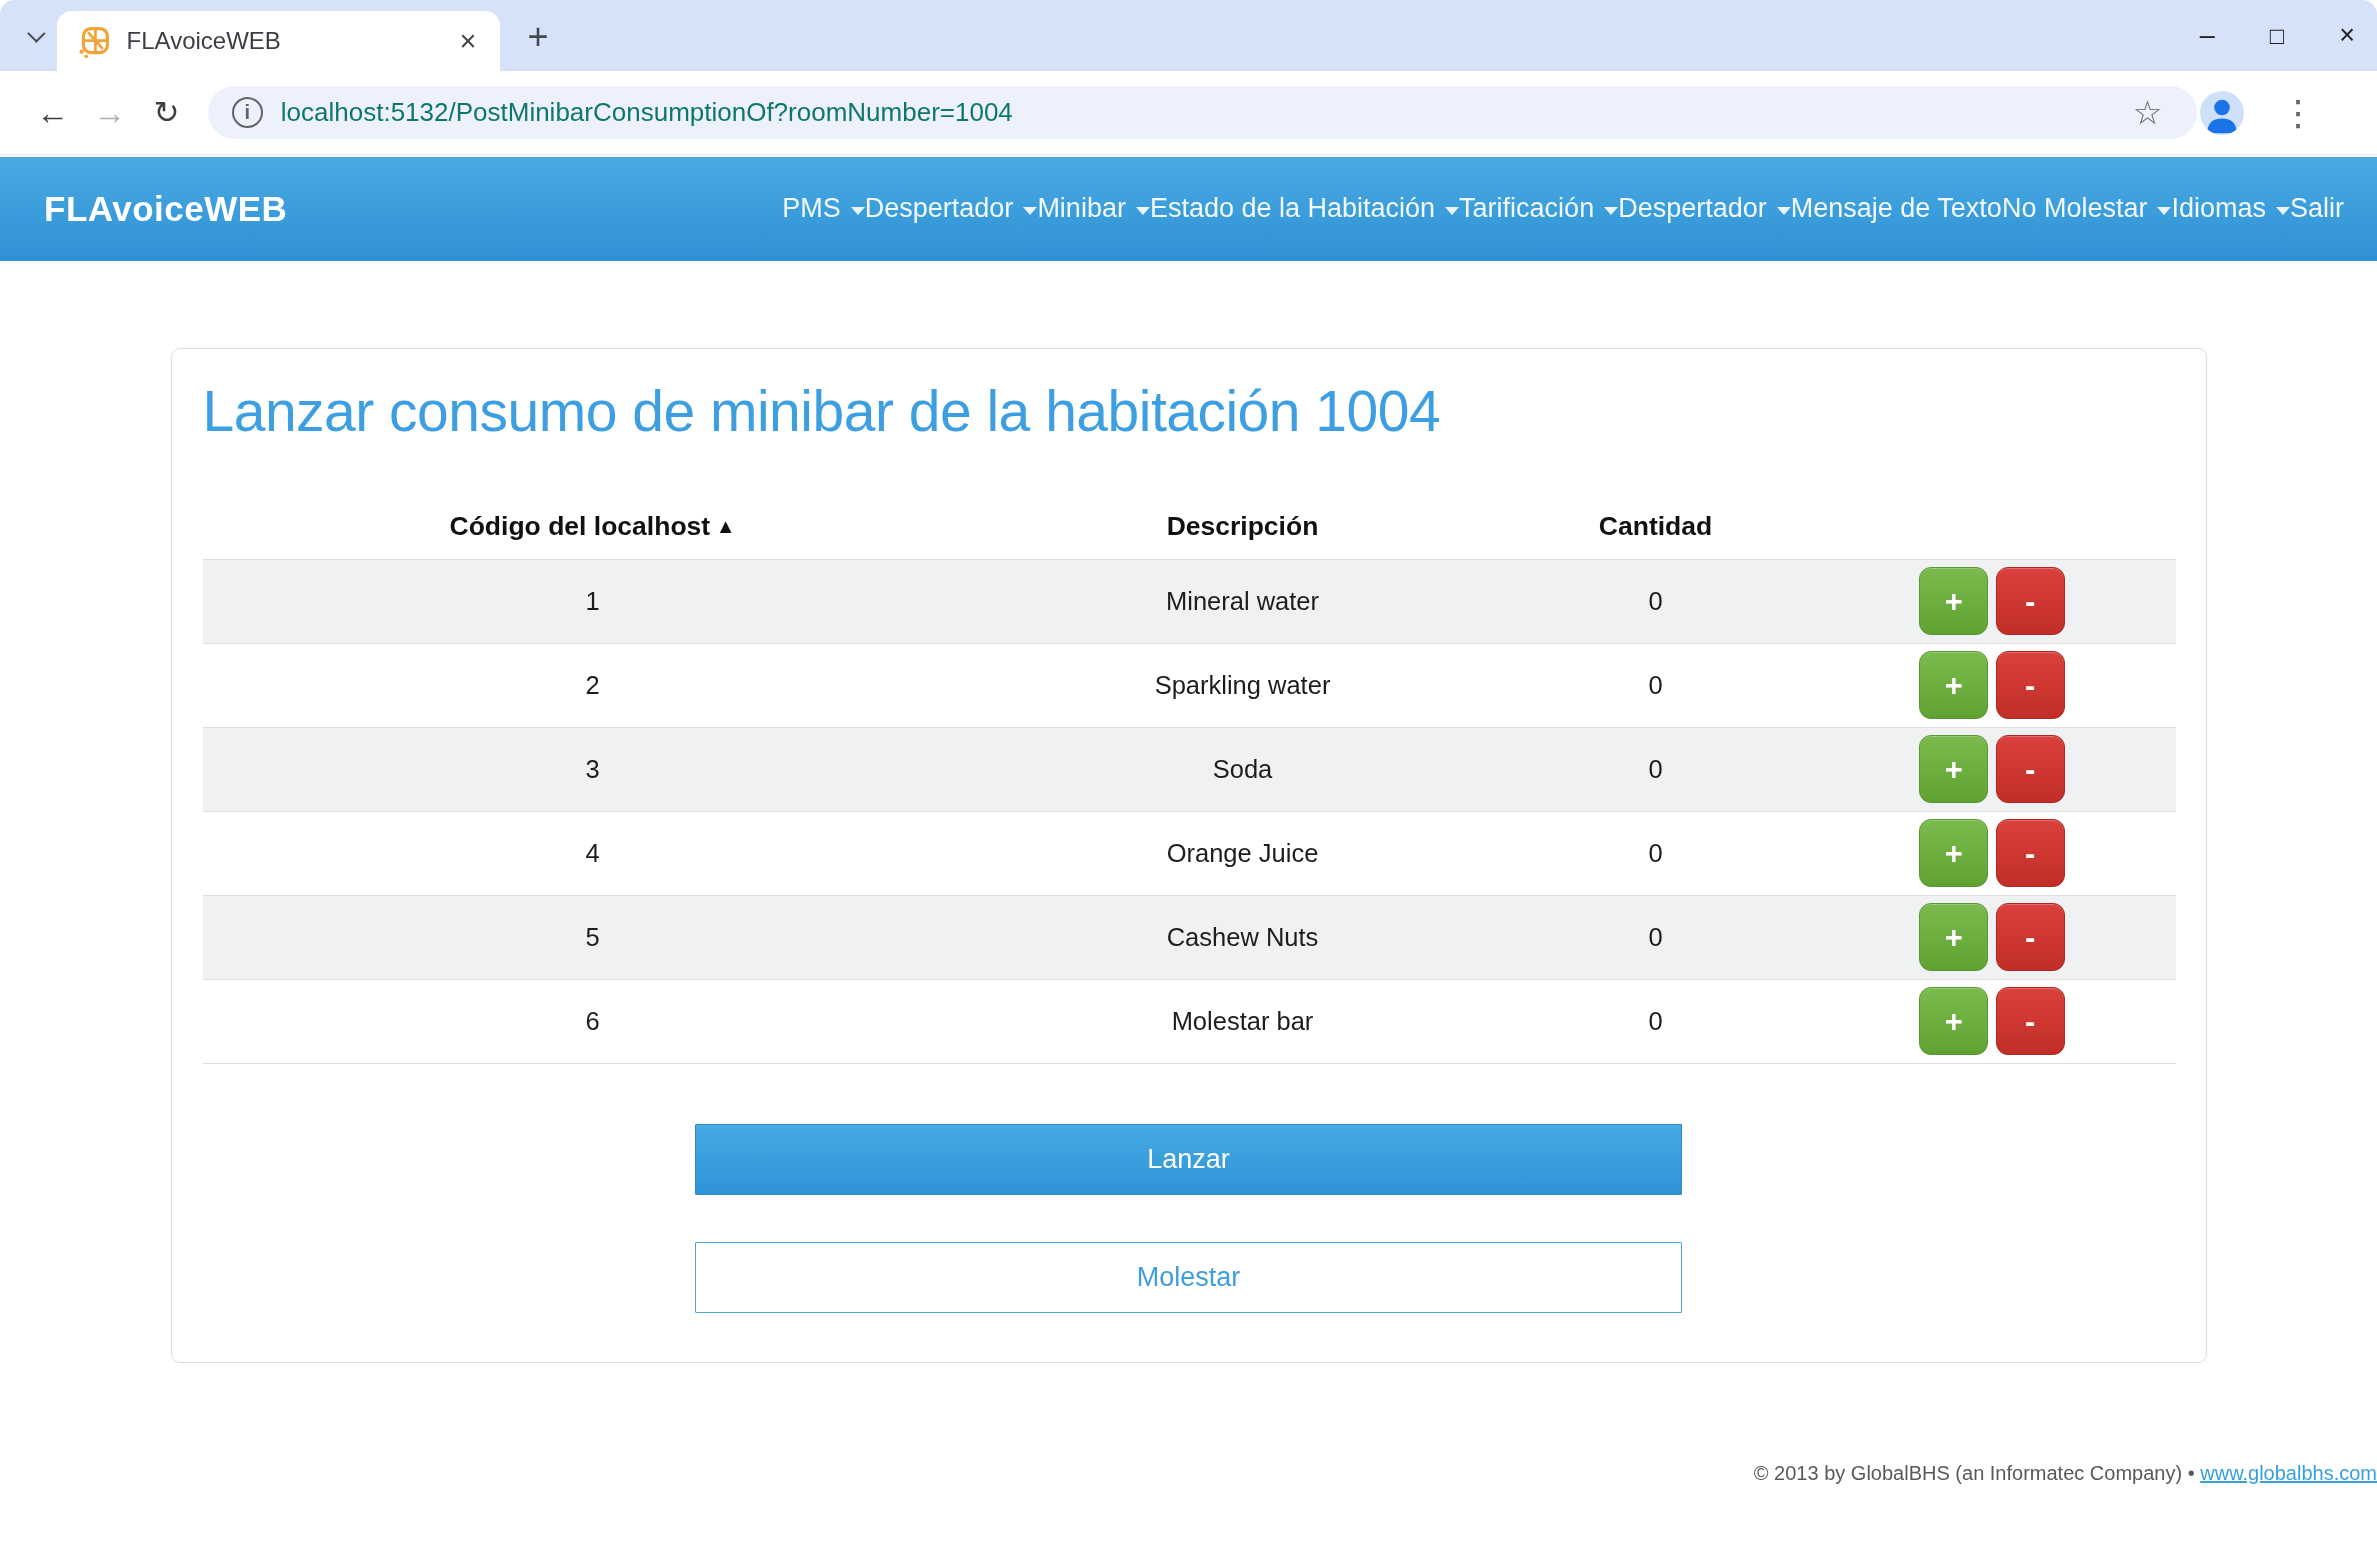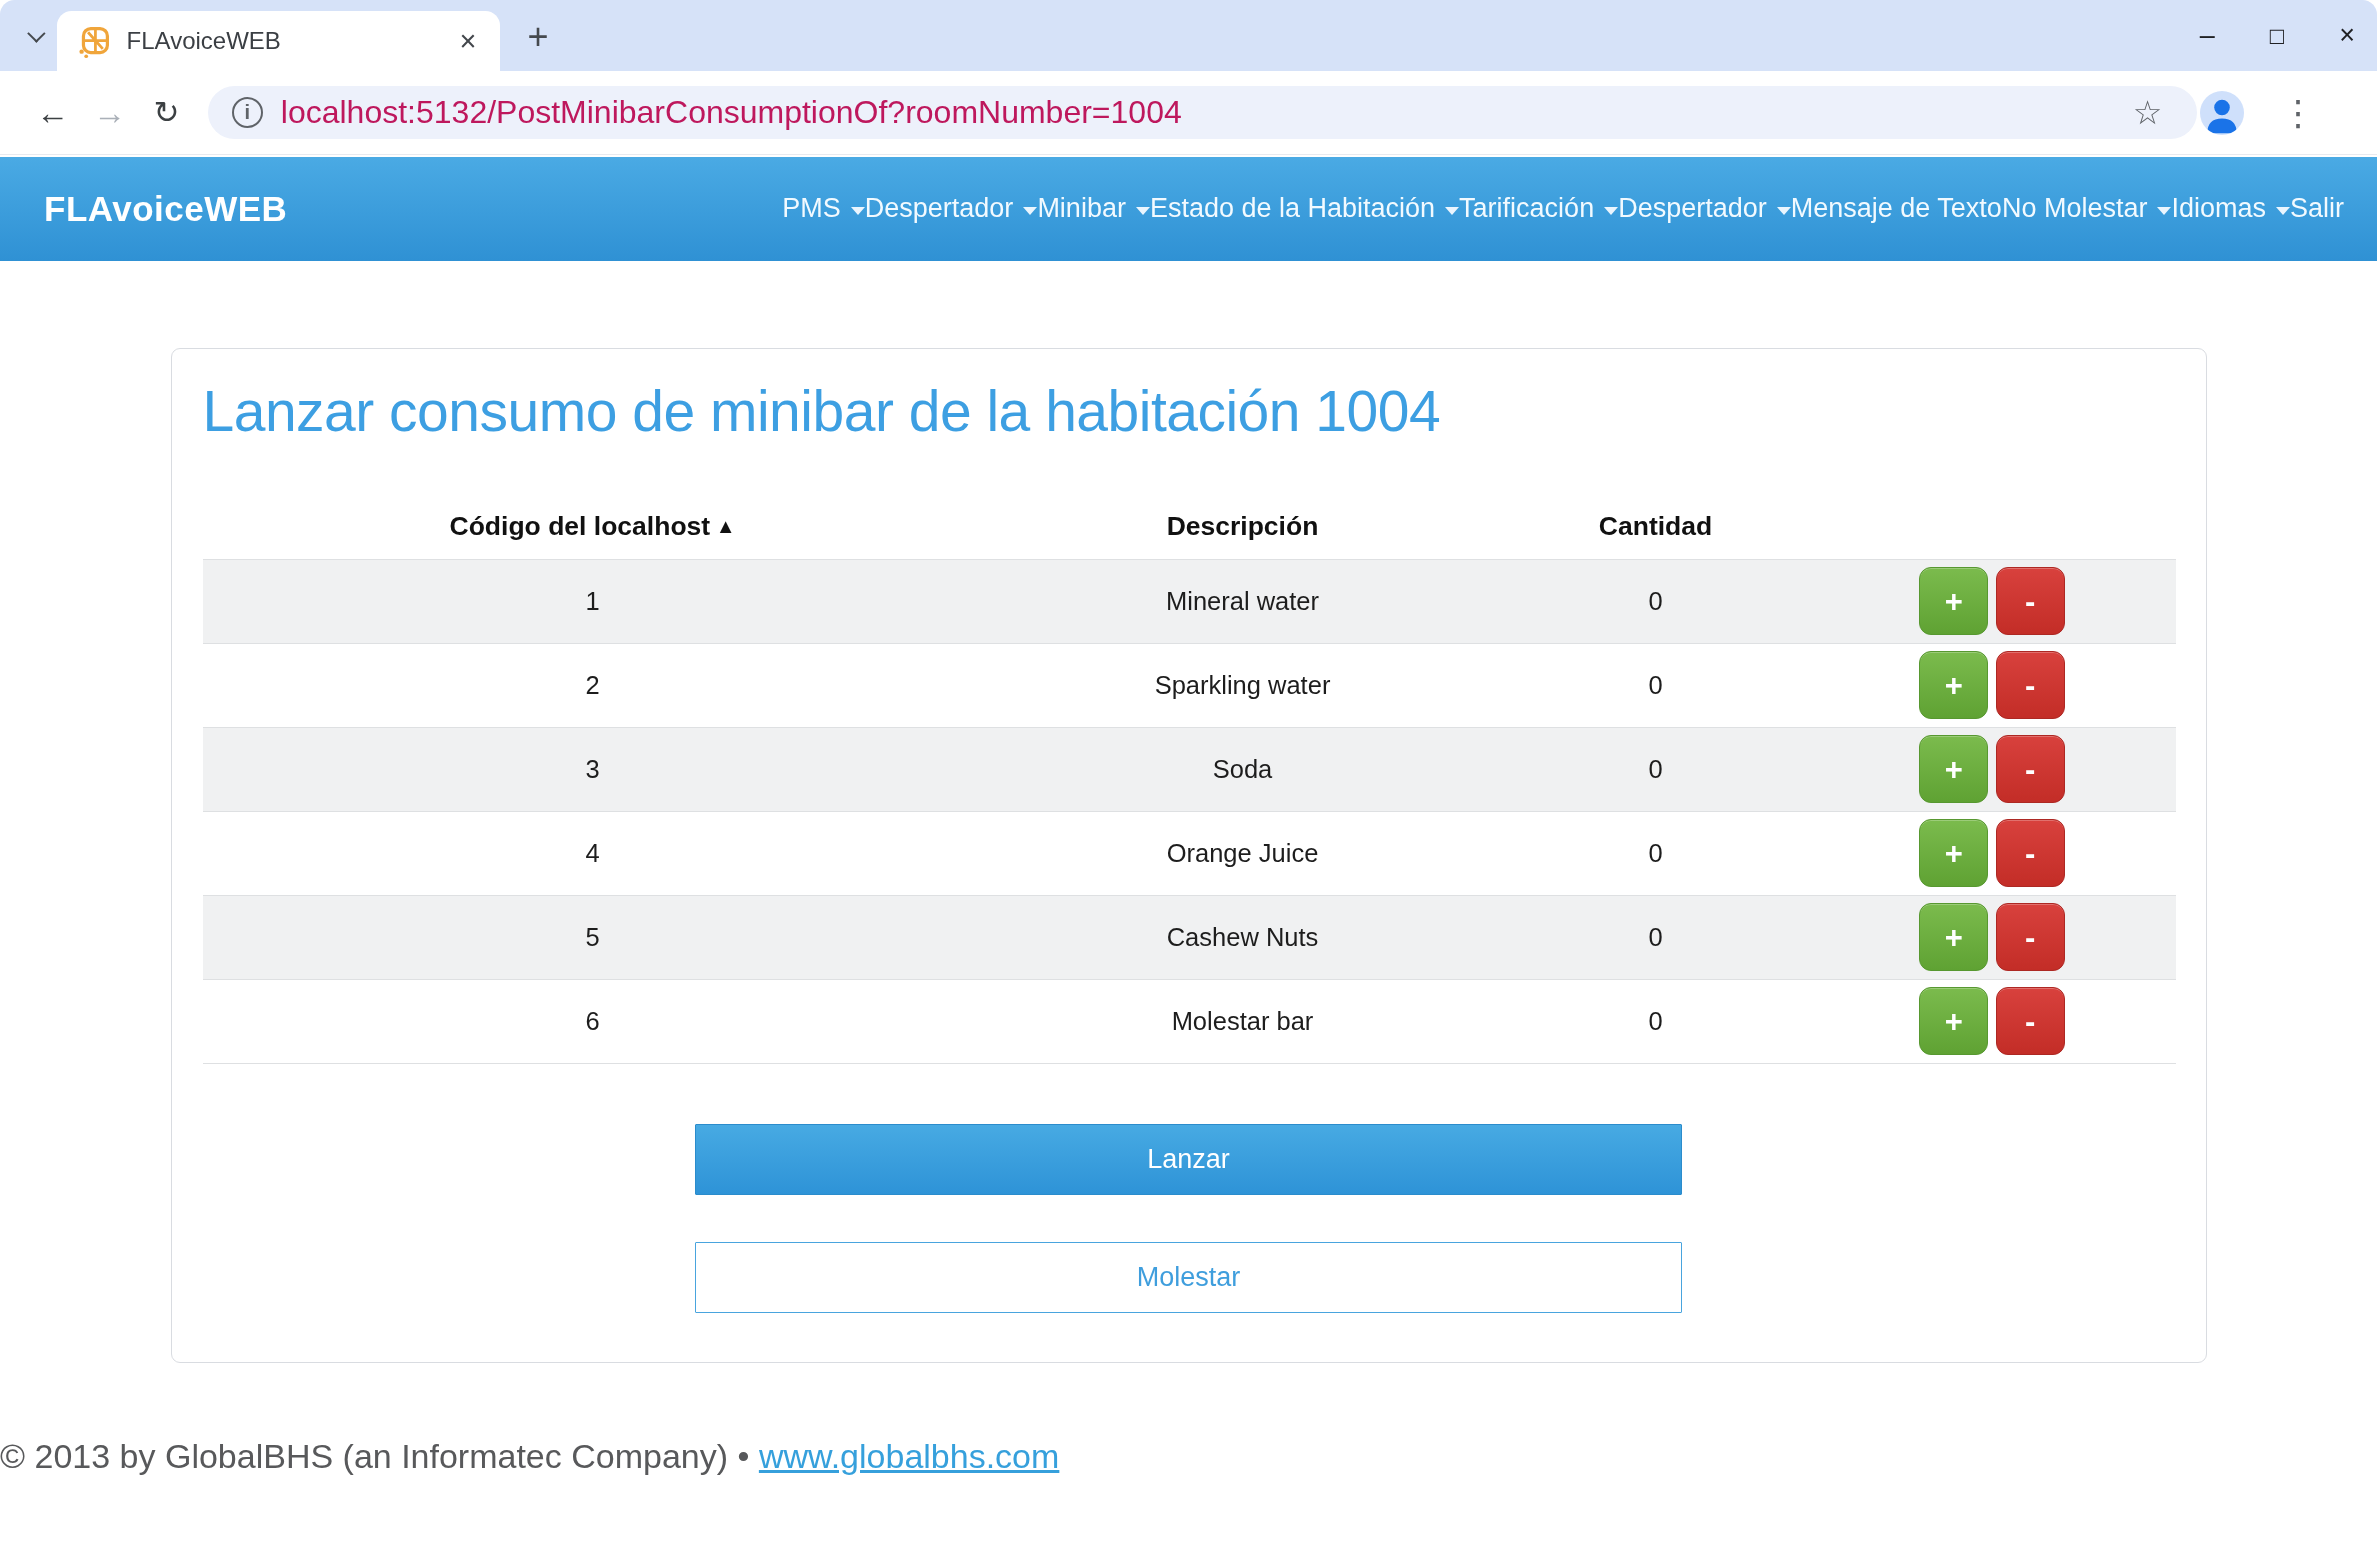--- a/index.html
+++ b/index.html
@@ -28,21 +28,21 @@
   .toolbar { height:84px; background:#fff; display:flex; align-items:center; padding:0 24px;
              border-bottom:0.9px solid #e8eaef; }
   .nav-ico { font-size:33px; color:#3c4043; width:57px; text-align:center; flex:0 0 auto; }
   .nav-ico.disabled { color:#aab0b8; }
   .reload { font-size:31px; }
   .urlbar { flex:0 0 auto; width:1989px; height:53px; margin-left:12.8px; background:#edf1fb;
             border-radius:26.5px; display:flex; align-items:center; padding:0 24px; }
   .info-ico { width:31px; height:31px; border:2.3px solid #5f6368; border-radius:50%;
               color:#5f6368; font-size:20px; font-weight:bold; display:flex; align-items:center;
               justify-content:center; margin-right:18px; flex:0 0 auto; font-style:normal; }
-  .url-text { font-size:32px; color:#be185d; white-space:nowrap; }
+  .url-text { font-size:26px; color:#0f766e; white-space:nowrap; }
   .star { font-size:33px; color:#5f6368; margin-left:-64px; flex:0 0 auto; }
   .avatar { width:44px; height:44px; border-radius:50%; background:#cfe0fb; margin-left:38px;
             display:flex; align-items:flex-end; justify-content:center; overflow:hidden; flex:0 0 auto; }
   .kebab { font-size:35px; color:#5f6368; margin-left:36px; flex:0 0 auto; letter-spacing:0; }
 
   
   .navbar { margin-top:1.8px; height:104px; background:linear-gradient(#4aaae4,#2f91d4);
             display:flex; align-items:center; padding:0 33px 0 44px; }
   .brand { color:#fff; font-size:35px; font-weight:bold; letter-spacing:0.5px; }
   .nav { margin-left:auto; display:flex; align-items:center; }
@@ -70,21 +70,21 @@
              font-family:"Liberation Sans", sans-serif; line-height:1;
              box-shadow:inset 0 0.9px 0 rgba(255,255,255,.25); }
   .plus  { background:linear-gradient(#7bbb4d,#5fa233); border-color:#579830; }
   .minus { background:linear-gradient(#d8413d,#c32d27); border-color:#ad2823; }
 
   .big-btn { display:block; width:987px; height:71px; margin:60px auto 0; border-radius:1px;
              font-size:27px; font-family:"Liberation Sans", sans-serif; cursor:pointer; }
   .launch { background:linear-gradient(#47aae3,#2e93d7); border:0.9px solid #2b8ccc; color:#fff; }
   .cancel { margin-top:47px; background:#fff; border:1.8px solid #49a4de; color:#3f9edd; }
 
-  footer { margin-top:74px; text-align:left; font-size:34px; color:#58595b; }
+  footer { margin-top:99px; text-align:right; font-size:20px; color:#58595b; }
   footer a { color:#36a0dc; text-decoration:underline; }
 </style>
 </head>
 <body>
 
 <div class="tabstrip">
   <div class="tab-search">
     <span class="chev"></span>
   </div>
   <div class="tab">

